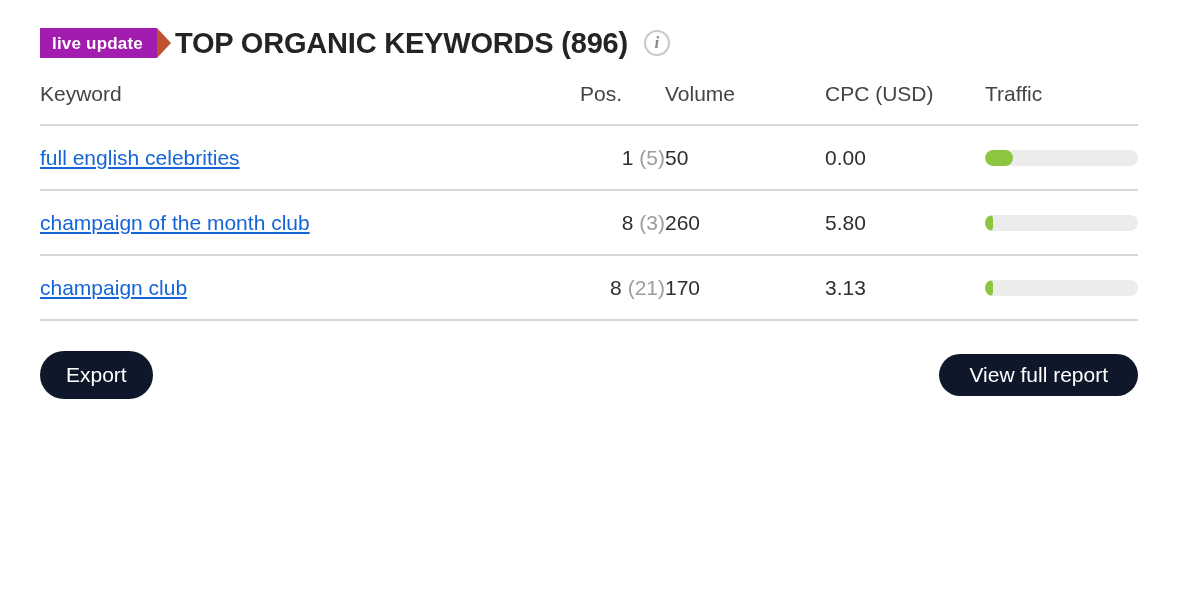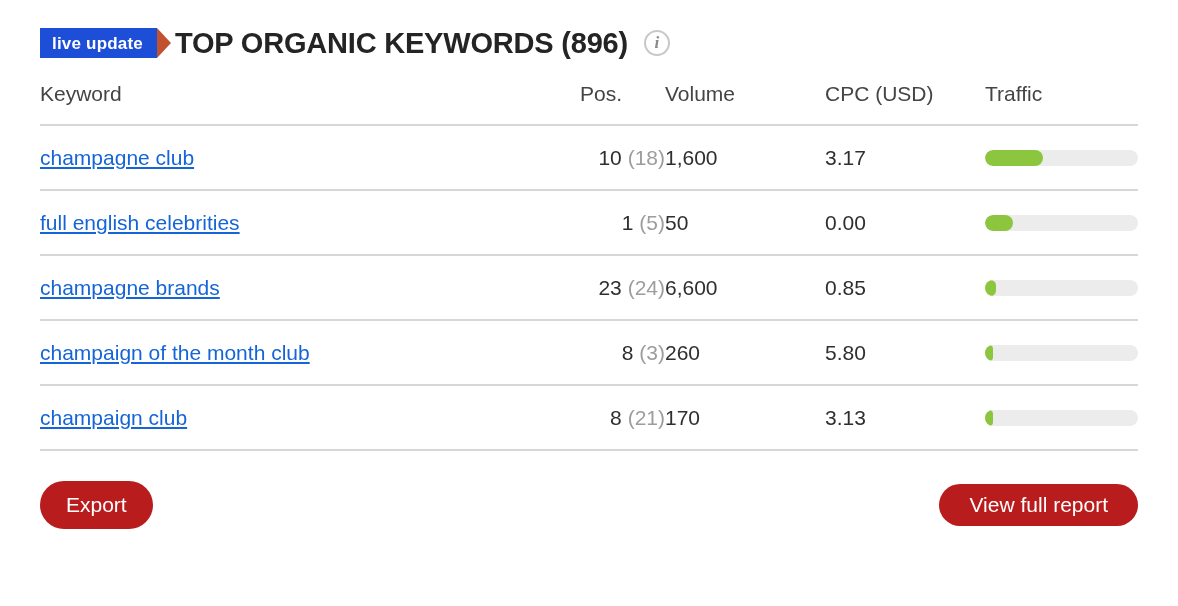--- a/index.html
+++ b/index.html
@@ -29,21 +29,21 @@
     align-items: center;
     height: 82px;
     padding-top: 4px;
     box-sizing: border-box;
   }
   .live-badge {
     position: relative;
     display: inline-flex;
     align-items: center;
     height: 30px;
-    background: #1d4ed8;
+    background: #a21caf;
     color: #ffffff;
     font-size: 17px;
     font-weight: bold;
     padding: 0 14px 0 12px;
     margin-right: 18px;
     line-height: 1;
     letter-spacing: .2px;
     white-space: nowrap;
   }
   .live-badge::after {
@@ -147,21 +147,21 @@
   }
 
   
   .footer {
     display: flex;
     justify-content: space-between;
     align-items: center;
     margin-top: 30px;
   }
   .btn {
-    background: #b91c1c;
+    background: #0f172a;
     color: #ffffff;
     border: none;
     border-radius: 24px;
     font-family: "Liberation Sans", sans-serif;
     font-size: 21px;
     padding: 12px 26px;
     cursor: pointer;
     line-height: 1.15;
   }
   .btn-view {
@@ -192,63 +192,31 @@
         <th>Keyword</th>
         <th class="th-pos">Pos.</th>
         <th>Volume</th>
         <th>CPC (USD)</th>
         <th>Traffic</th>
       </tr>
     </thead>
     <tbody>
       <tr>
         <td>
-          <a class="kw-link" href="#">champagne club</a>
-        </td>
-        <td class="td-pos">
-          <span class="pos-cur">10</span>
-          <span class="pos-prev">(18)</span>
-        </td>
-        <td>1,600</td>
-        <td>3.17</td>
-        <td>
-          <div class="bar-track">
-            <div class="bar-fill" style="width: 38%;"></div>
-          </div>
-        </td>
-      </tr>
-      <tr>
-        <td>
           <a class="kw-link" href="#">full english celebrities</a>
         </td>
         <td class="td-pos">
           <span class="pos-cur">1</span>
           <span class="pos-prev">(5)</span>
         </td>
         <td>50</td>
         <td>0.00</td>
         <td>
           <div class="bar-track">
             <div class="bar-fill" style="width: 18%;"></div>
-          </div>
-        </td>
-      </tr>
-      <tr>
-        <td>
-          <a class="kw-link" href="#">champagne brands</a>
-        </td>
-        <td class="td-pos">
-          <span class="pos-cur">23</span>
-          <span class="pos-prev">(24)</span>
-        </td>
-        <td>6,600</td>
-        <td>0.85</td>
-        <td>
-          <div class="bar-track">
-            <div class="bar-fill" style="width: 7%;"></div>
           </div>
         </td>
       </tr>
       <tr>
         <td>
           <a class="kw-link" href="#">champaign of the month club</a>
         </td>
         <td class="td-pos">
           <span class="pos-cur">8</span>
           <span class="pos-prev">(3)</span>

